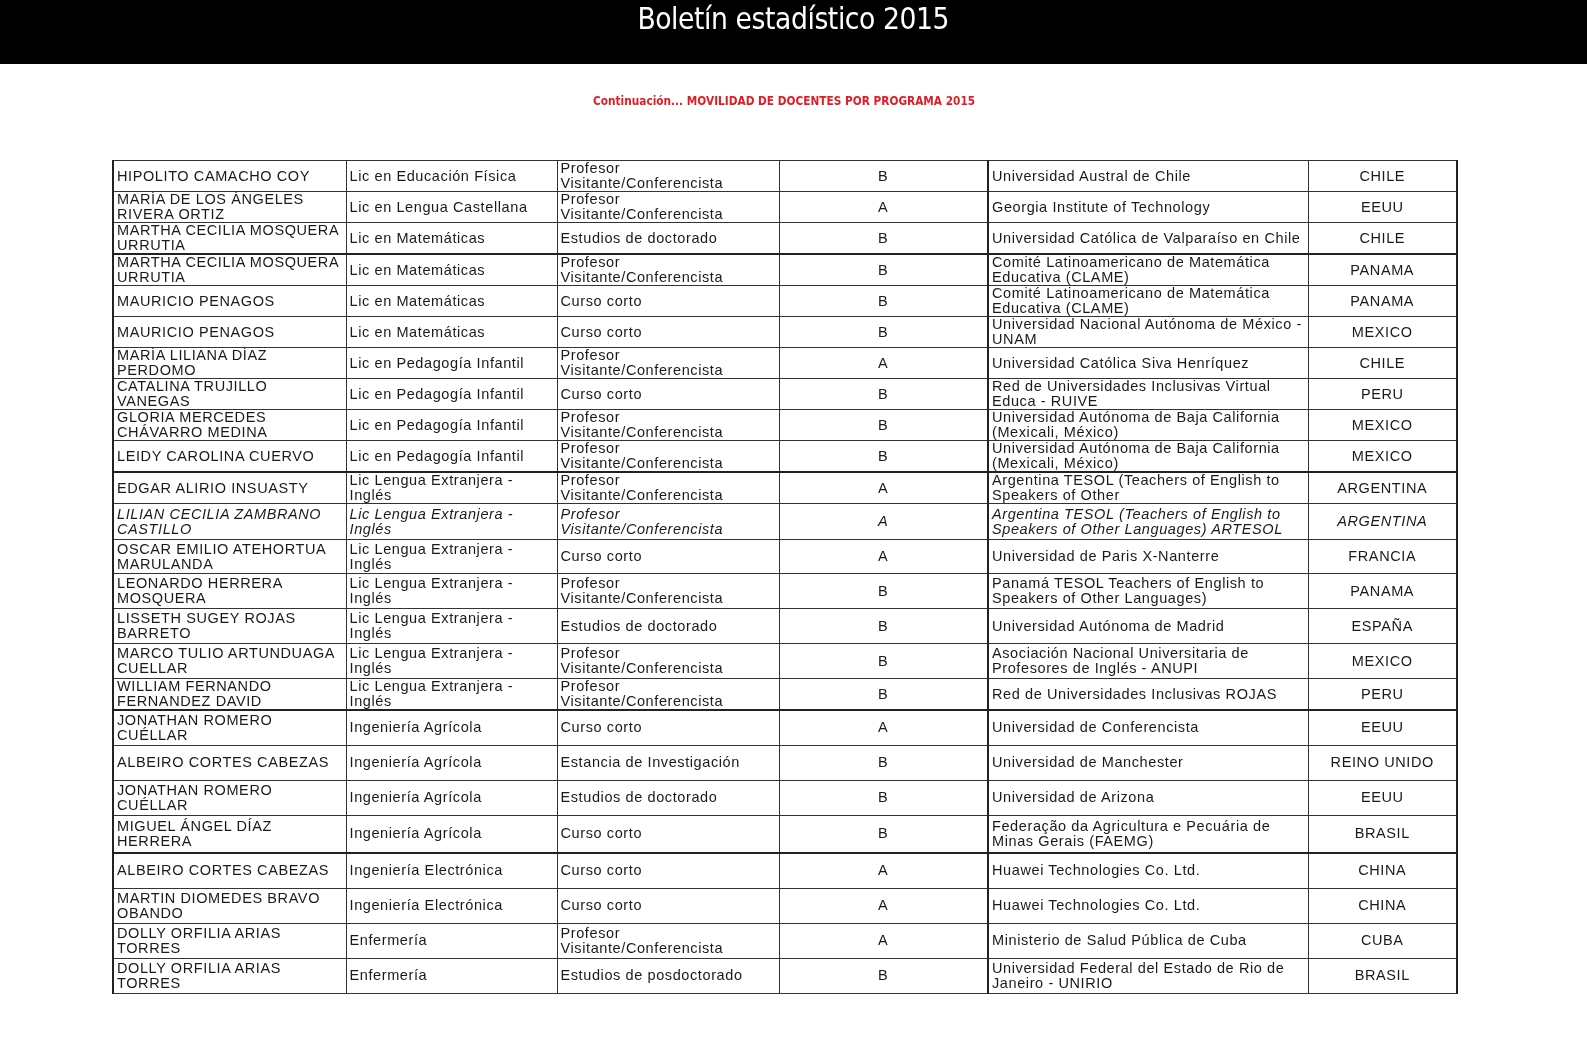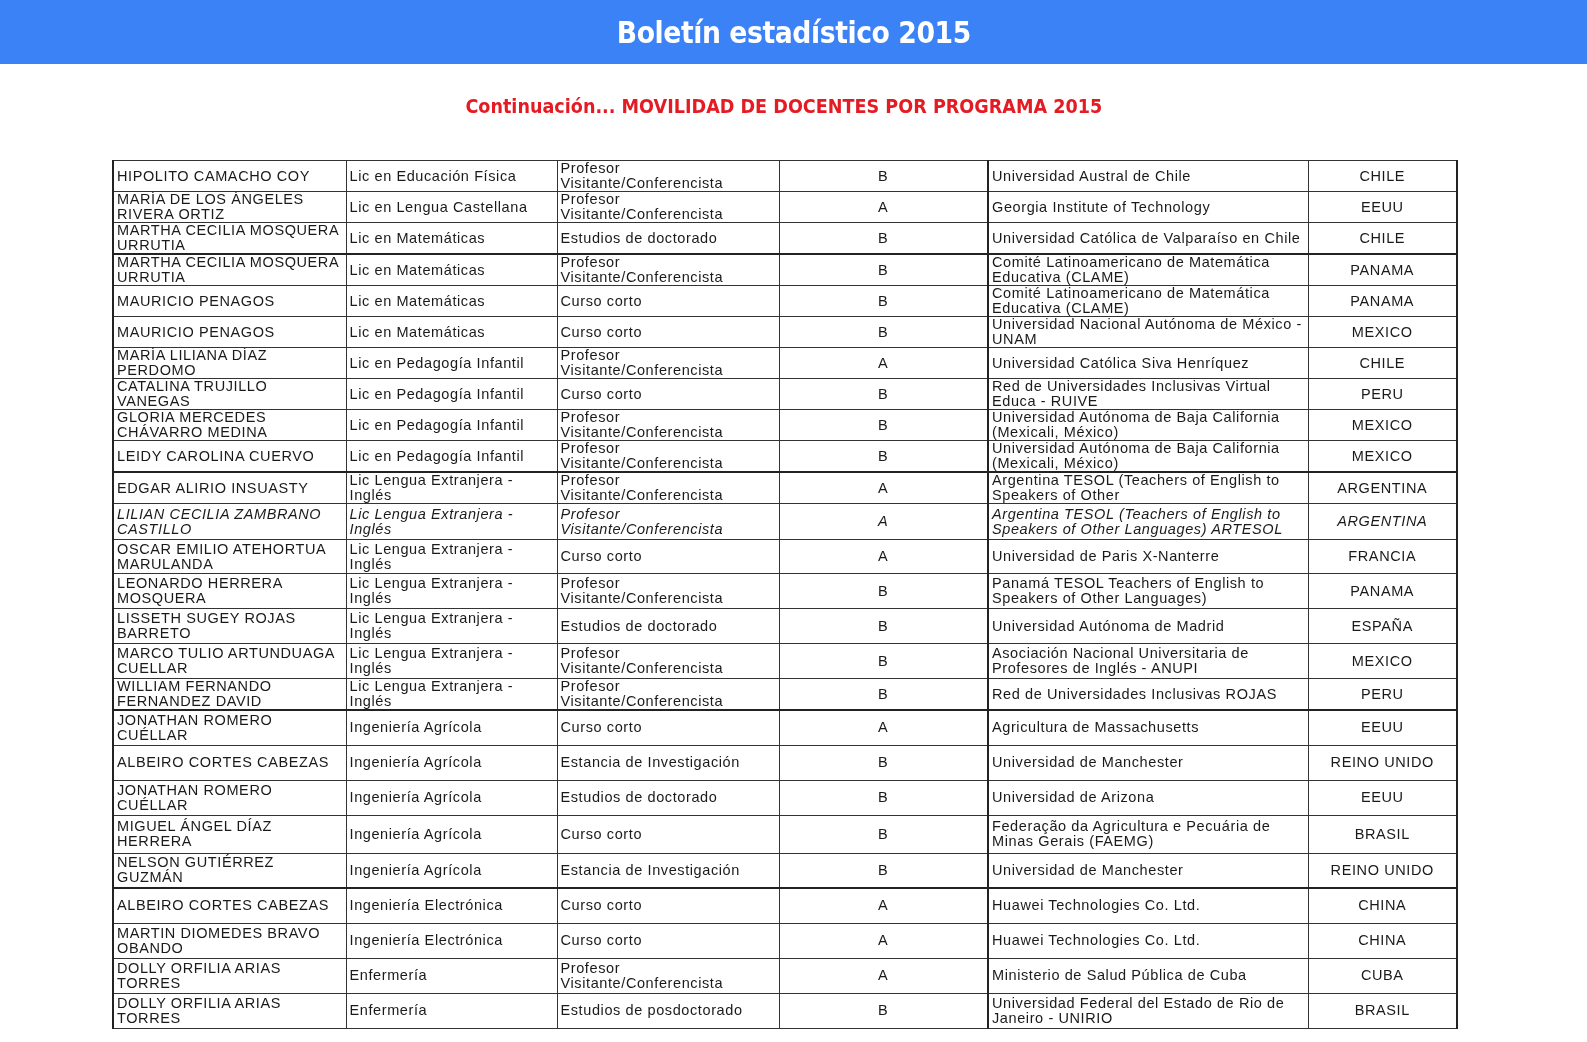--- a/index.html
+++ b/index.html
@@ -1,19 +1,19 @@
 <!DOCTYPE html>
 <html><head>
 <meta charset="utf-8">
 <style>
   html, body { margin: 0; padding: 0; background: #ffffff; }
   body { width: 1587px; height: 1042px; position: relative; overflow: hidden; font-family: "Liberation Sans", sans-serif; }
-  .banner { position: absolute; left: 0; top: 0; width: 1587px; height: 64px; background: #3b82f6; display: flex; align-items: center; justify-content: center; font-weight: bold; }
+  .banner { position: absolute; left: 0; top: 0; width: 1587px; height: 64px; background: #000000; display: flex; justify-content: center; }
   .banner-title { color: #ffffff; font-family: "DejaVu Sans", sans-serif; font-size: 31px; letter-spacing: -0.5px; transform: scaleX(0.86); transform-origin: center; }
-  .subtitle { position: absolute; left: 0; top: 94px; width: 1568px; text-align: center; color: #e41b23; font-family: "DejaVu Sans", sans-serif; font-weight: bold; font-size: 20px; }
+  .subtitle { position: absolute; left: 0; top: 94px; width: 1568px; text-align: center; color: #e41b23; font-family: "DejaVu Sans", sans-serif; font-weight: bold; font-size: 12px; }
   .subtitle span { display: inline-block; transform: scaleX(0.88); }
   .table-wrap { position: absolute; left: 112px; top: 160px; width: 1344px; }
   table { border-collapse: collapse; width: 1344px; table-layout: fixed; font-family: "Liberation Sans", sans-serif; font-size: 14.5px; color: #1a1a1a; letter-spacing: 0.6px; }
   td { border: 1px solid #333; padding: 0 3px; line-height: 15px; vertical-align: middle; overflow: hidden; white-space: normal; }
   td.c-center { text-align: center; }
   tr.thick-top td { border-top: 2px solid #222; }
   td.c-name { border-left: 2px solid #222; }
   td.c-country { border-right: 2px solid #222; }
   td.c-inst { border-left: 2px solid #222; }
 </style>
@@ -173,21 +173,21 @@
           <td>Profesor Visitante/Conferencista</td>
           <td class="c-center">B</td>
           <td class="c-inst">Red de Universidades Inclusivas ROJAS</td>
           <td class="c-center c-country">PERU</td>
         </tr>
         <tr class="thick-top" style="height: 35px;">
           <td class="c-name">JONATHAN ROMERO CUÉLLAR</td>
           <td>Ingeniería Agrícola</td>
           <td>Curso corto</td>
           <td class="c-center">A</td>
-          <td class="c-inst">Agricultura de Massachusetts</td>
+          <td class="c-inst">Universidad de Conferencista</td>
           <td class="c-center c-country">EEUU</td>
         </tr>
         <tr style="height: 35px;">
           <td class="c-name">ALBEIRO CORTES CABEZAS</td>
           <td>Ingeniería Agrícola</td>
           <td>Estancia de Investigación</td>
           <td class="c-center">B</td>
           <td class="c-inst">Universidad de Manchester</td>
           <td class="c-center c-country">REINO UNIDO</td>
         </tr>
@@ -199,28 +199,20 @@
           <td class="c-inst">Universidad de Arizona</td>
           <td class="c-center c-country">EEUU</td>
         </tr>
         <tr style="height: 38px;">
           <td class="c-name">MIGUEL ÁNGEL DÍAZ HERRERA</td>
           <td>Ingeniería Agrícola</td>
           <td>Curso corto</td>
           <td class="c-center">B</td>
           <td class="c-inst">Federação da Agricultura e Pecuária de Minas Gerais (FAEMG)</td>
           <td class="c-center c-country">BRASIL</td>
-        </tr>
-        <tr style="height: 35px;">
-          <td class="c-name">NELSON GUTIÉRREZ GUZMÁN</td>
-          <td>Ingeniería Agrícola</td>
-          <td>Estancia de Investigación</td>
-          <td class="c-center">B</td>
-          <td class="c-inst">Universidad de Manchester</td>
-          <td class="c-center c-country">REINO UNIDO</td>
         </tr>
         <tr class="thick-top" style="height: 35px;">
           <td class="c-name">ALBEIRO CORTES CABEZAS</td>
           <td>Ingeniería Electrónica</td>
           <td>Curso corto</td>
           <td class="c-center">A</td>
           <td class="c-inst">Huawei Technologies Co. Ltd.</td>
           <td class="c-center c-country">CHINA</td>
         </tr>
         <tr style="height: 35px;">

